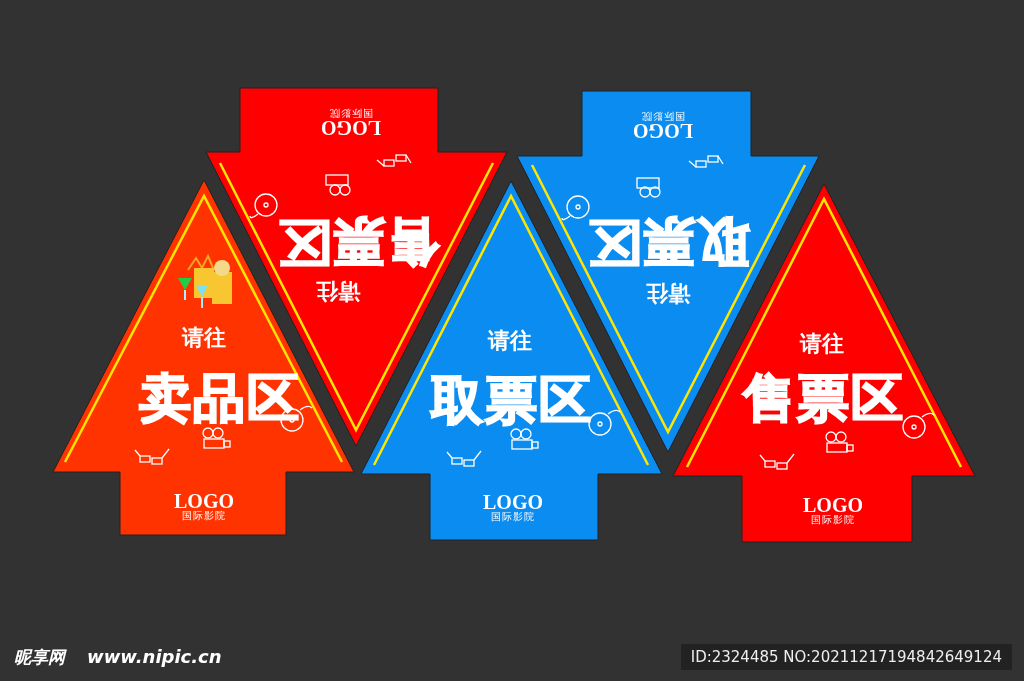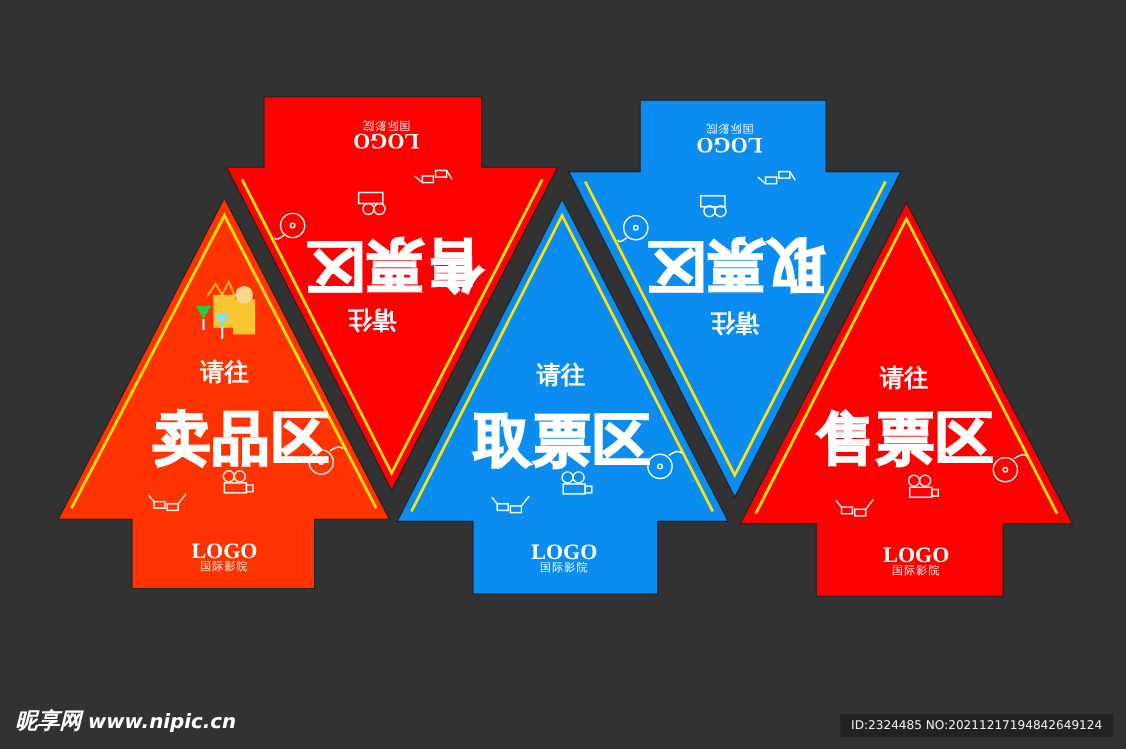--- a/index.html
+++ b/index.html
@@ -5,22 +5,22 @@
   html,body{margin:0;padding:0;}
   body{width:1024px;height:681px;background:#323232;position:relative;overflow:hidden;font-family:"DejaVu Sans",sans-serif;}
   svg.stage{position:absolute;left:0;top:0;}
   .sign-text{position:absolute;color:#fff;text-align:center;white-space:nowrap;}
   .go{font-size:22px;font-weight:bold;}
   .zone{font-size:52px;font-weight:900;letter-spacing:2px;-webkit-text-stroke:2px #fff;}
   .logo{font-family:"Liberation Serif","DejaVu Serif",serif;font-weight:bold;font-size:20px;line-height:20px;}
   .logo-sub{font-family:"Liberation Serif","DejaVu Serif",serif;font-size:10px;line-height:12px;letter-spacing:1px;}
   .flip{transform:rotate(180deg);}
   .wm{position:absolute;left:14px;bottom:12px;color:#fff;font-weight:bold;font-style:italic;font-size:18px;}
-  .wm .cn{font-size:20px;margin-right:6px;}
-  .idbar{position:absolute;right:12px;bottom:11px;background:#222;color:#eee;font-size:11px;padding:4px 10px;}
+  .wm .cn{font-size:17px;margin-right:22px;}
+  .idbar{position:absolute;right:12px;bottom:11px;background:#222;color:#eee;font-size:15px;padding:4px 10px;}
 </style>
 </head>
 <body>
 
 <svg class="stage" width="1024" height="681" viewBox="0 0 1024 681">
 
   <g>
     <polygon points="204,180 354,472 286,472 286,535 120,535 120,472 53,472" fill="#ff3300" stroke="#222" stroke-width="1"></polygon>
     <polyline points="65,462 204,196 342,462" fill="none" stroke="#ffe600" stroke-width="2.5"></polyline>
   </g>

